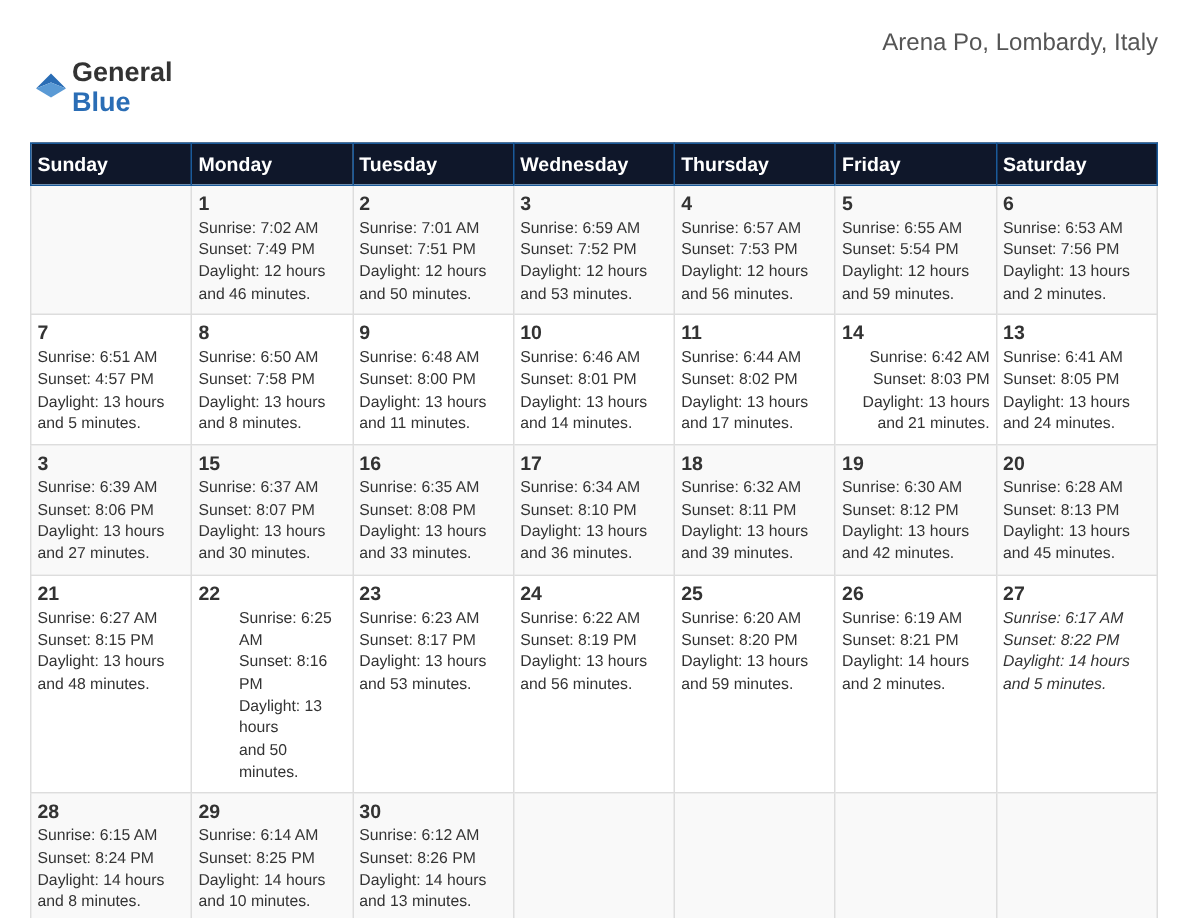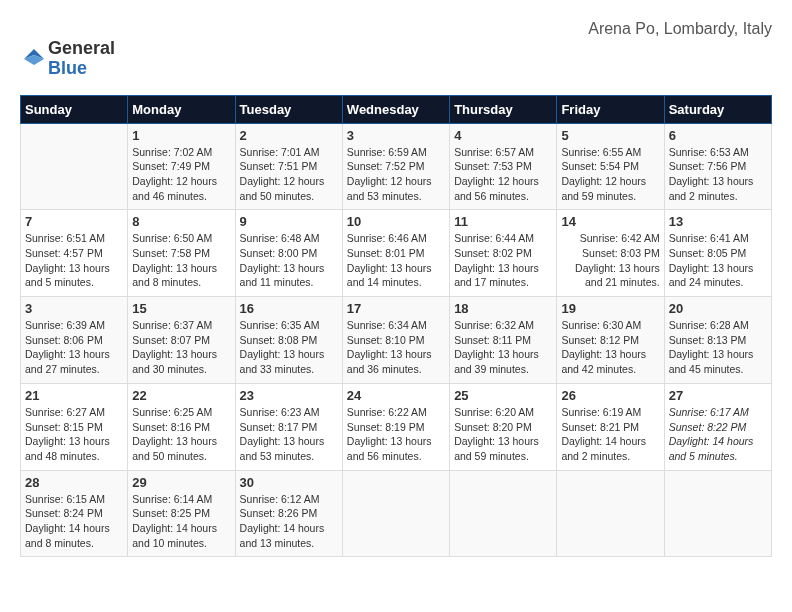--- a/index.html
+++ b/index.html
@@ -281,21 +281,21 @@
       <tr>
         <td>
           <span class="day-num">21</span>
           <div class="day-info" style="white-space: pre-line;">Sunrise: 6:27 AM
 Sunset: 8:15 PM
 Daylight: 13 hours
 and 48 minutes.</div>
         </td>
         <td>
           <span class="day-num">22</span>
-          <div class="day-info" style="white-space: pre-line;">Sunrise: 6:25 AM
+          <div class="day-info" style="white-space: pre-line; margin-left: 27px;">Sunrise: 6:25 AM
 Sunset: 8:16 PM
 Daylight: 13 hours
 and 50 minutes.</div>
         </td>
         <td>
           <span class="day-num">23</span>
           <div class="day-info" style="white-space: pre-line;">Sunrise: 6:23 AM
 Sunset: 8:17 PM
 Daylight: 13 hours
 and 53 minutes.</div>

